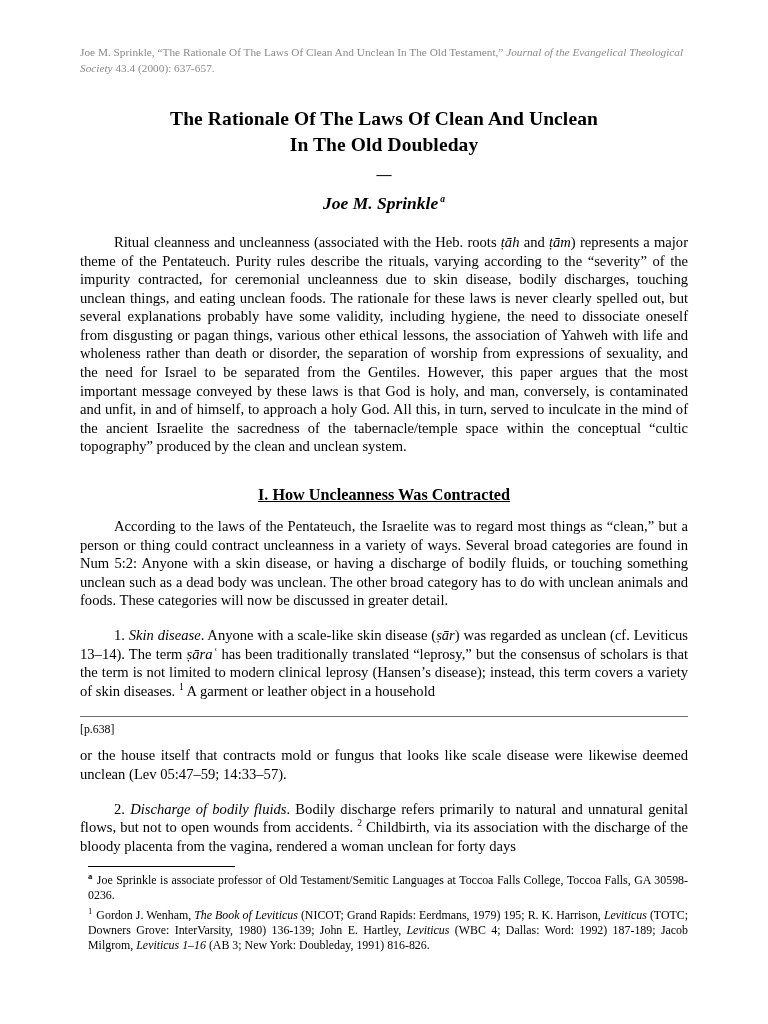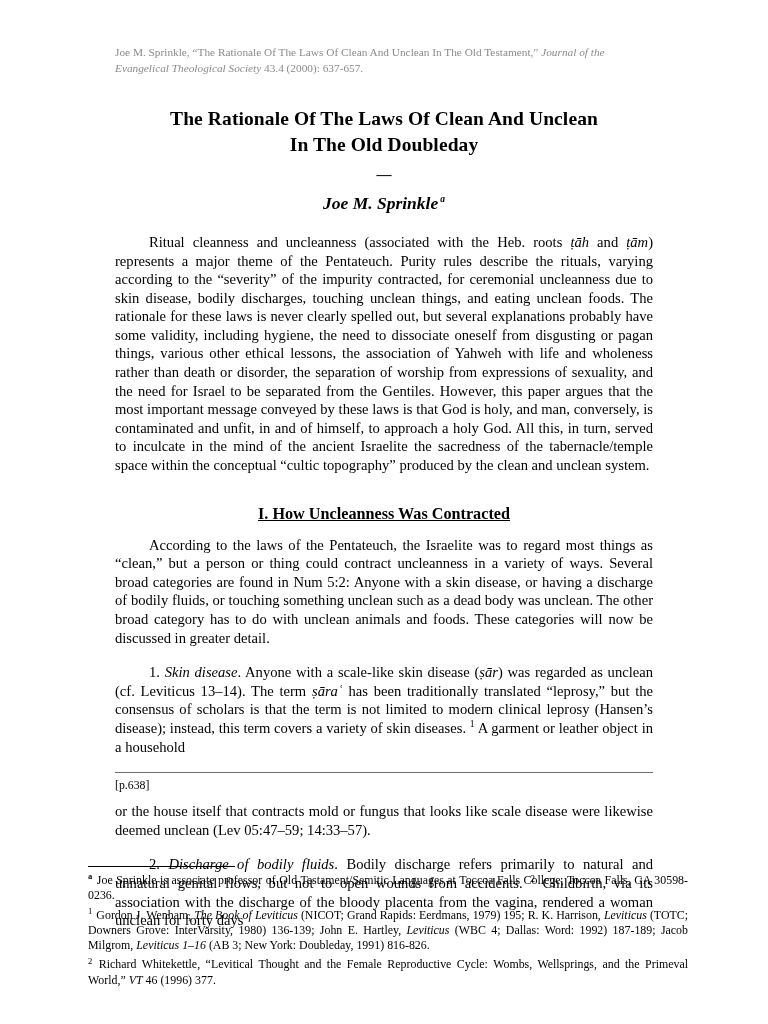--- a/index.html
+++ b/index.html
@@ -12,21 +12,21 @@
     height: 1024px;
     overflow: hidden;
     font-family: "Liberation Serif", "DejaVu Serif", serif;
     color: #000000;
   }
   .page {
     position: relative;
     width: 768px;
     height: 1024px;
     box-sizing: border-box;
-    padding: 0 115px;
+    padding: 0 80px;
   }
 
   
   .source-citation {
     color: #8b8b8b;
     font-size: 11.3px;
     line-height: 1.42;
     padding-top: 44px;
     text-align: left;
   }
@@ -172,17 +172,16 @@
 
   <p class="body-par no-indent">or the house itself that contracts mold or fungus that looks like scale disease were likewise deemed unclean (Lev 05:47–59; 14:33–57).</p>
 
   <p class="body-par"><span>2. </span><em>Discharge of bodily fluids</em><span>. Bodily discharge refers primarily to natural and unnatural genital flows, but not to open wounds from accidents.</span> <sup class="fnref">2</sup><span> Childbirth, via its association with the discharge of the bloody placenta from the vagina, rendered a woman unclean for forty days</span></p>
 
   <div class="footnotes">
     <hr class="footnote-rule">
     <div id="footnote-list">
         <p class="footnote"><sup class="marker">a</sup> <span>Joe Sprinkle is associate professor of Old Testament/Semitic Languages at Toccoa Falls College, Toccoa Falls, GA 30598-0236.</span></p>
         <p class="footnote"><sup class="marker num">1</sup> <span>Gordon J. Wenham, </span><em>The Book of Leviticus</em><span> (NICOT; Grand Rapids: Eerdmans, 1979) 195; R. K. Harrison, </span><em>Leviticus</em><span> (TOTC; Downers Grove: InterVarsity, 1980) 136-139; John E. Hartley, </span><em>Leviticus</em><span> (WBC 4; Dallas: Word: 1992) 187-189; Jacob Milgrom, </span><em>Leviticus 1–16</em><span> (AB 3; New York: Doubleday, 1991) 816-826.</span></p>
-        <p class="footnote"><sup class="marker num">2</sup> <span>Richard Whitekettle, “Levitical Thought and the Female Reproductive Cycle: Wombs, Wellsprings, and the Primeval World,” </span><em>VT</em><span> 46 (1996) 377.</span></p>
       </div>
   </div>
 
 </div>
 
 </body></html>

